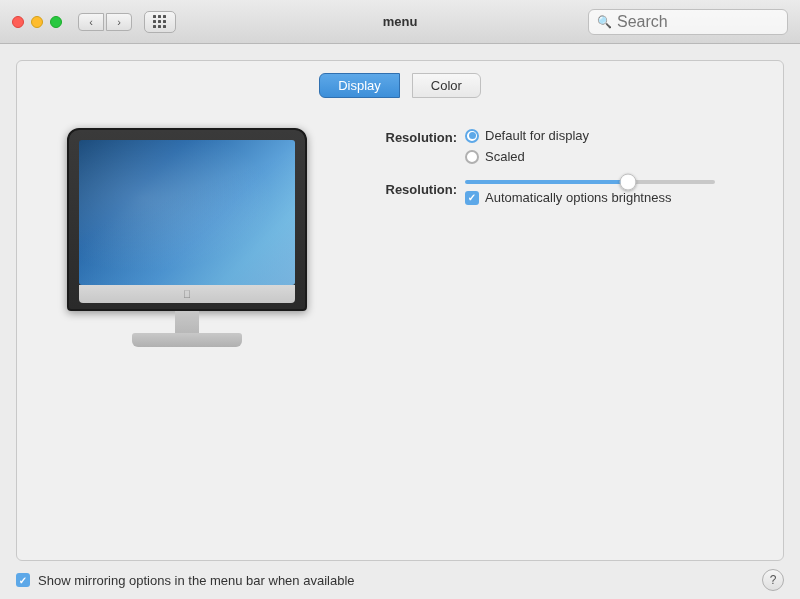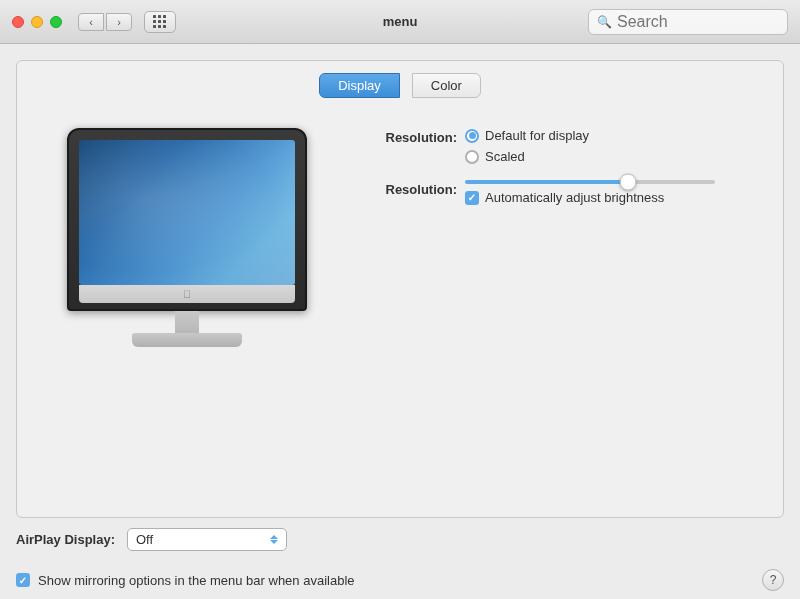--- a/index.html
+++ b/index.html
@@ -494,39 +494,29 @@
           <div class="setting-controls">
             <div class="brightness-row">
               <div class="slider-track">
                 <div class="slider-thumb"></div>
               </div>
             </div>
             <div class="checkbox-row">
               <div class="checkbox">
                 <span class="checkbox-check">✓</span>
               </div>
-              <span class="checkbox-label">Automatically adjust brightness</span>
+              <span class="checkbox-label">Automatically options brightness</span>
             </div>
           </div>
         </div>
 
       </div>
     </div>
   </div>
 
-  <div class="bottom-bar">
-    <span class="airplay-label">AirPlay Display:</span>
-    <div class="airplay-select">
-      <span>Off</span>
-      <div class="select-arrows">
-        <div class="select-arrow-up"></div>
-        <div class="select-arrow-down"></div>
-      </div>
-    </div>
-  </div>
 
   <div class="mirroring-row">
     <div class="checkbox">
       <span class="checkbox-check">✓</span>
     </div>
     <span class="mirroring-label">Show mirroring options in the menu bar when available</span>
     <div class="help-btn">?</div>
   </div>
 
 </div>

